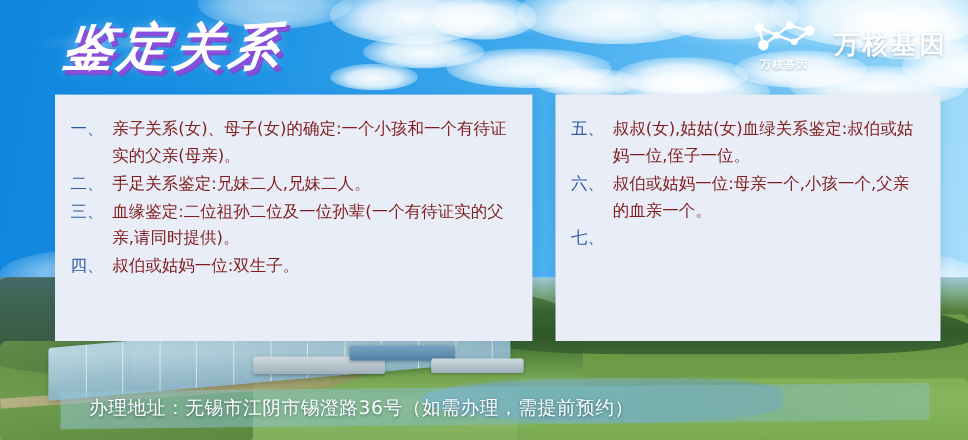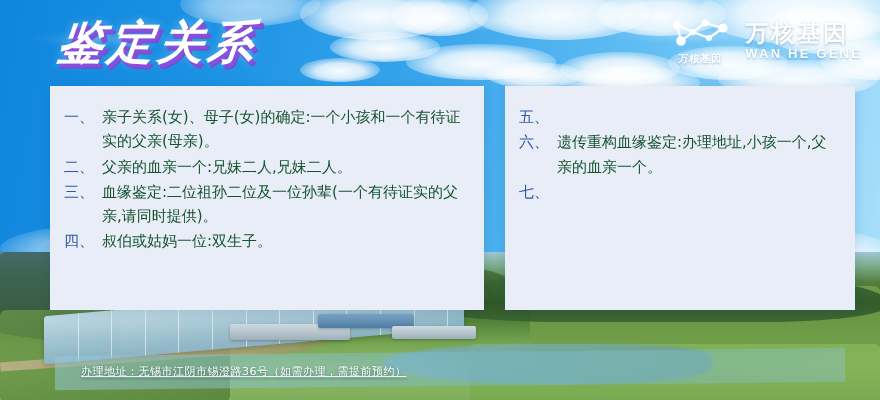--- a/index.html
+++ b/index.html
@@ -169,41 +169,40 @@
     font-family:"DejaVu Sans","Liberation Sans",sans-serif;
   }
   .item-num {
     flex:0 0 auto;
     width:38px;
     color:#2e5aa0;
     white-space:nowrap;
   }
   .item-text {
     flex:1 1 auto;
-    color:#14532d;
+    color:#7f1d1d;
     word-break:break-all;
   }
 
   
   .address {
     position:absolute; left:55px; top:352px; width:790px; height:34px;
     background:linear-gradient(90deg,rgba(150,200,215,.52),rgba(120,185,205,.46) 55%,rgba(140,195,210,.40));
     display:flex; align-items:center;
     padding-left:26px;
     transform:skewY(-.6deg);
   }
   .address span {
     font-family:"DejaVu Sans","Liberation Sans",sans-serif;
-    font-size:11px;
+    font-size:17px;
     color:#ffffff;
     letter-spacing:.5px;
     text-shadow:0 1px 3px rgba(0,40,70,.55);
     white-space:nowrap;
     transform:skewY(.6deg);
-    text-decoration:underline;
   }
 </style>
 </head>
 <body>
 
 <div class="poster">
 
   <div class="sky">
     <div class="cloud" style="left:300px; top:-12px;  width:150px; height:52px;"></div>
     <div class="cloud" style="left:392px; top:-4px;   width:96px;  height:40px;"></div>
@@ -279,52 +278,52 @@
           <circle cx="38" cy="7" r="3.6"></circle>
           <circle cx="56" cy="12" r="4.6"></circle>
           <circle cx="42" cy="22" r="3.0"></circle>
           <circle cx="14" cy="25" r="4.8"></circle>
         </g>
       </svg>
       <div class="logo-mark-text">万核基因</div>
     </div>
     <div class="logo-words">
       <div class="logo-cn">万核基因</div>
-      <div class="logo-en">WAN HE GENE</div>
     </div>
   </div>
 
   <div class="panels">
 
     <div class="panel panel-left">
       <div class="item">
         <span class="item-num">一、</span>
         <span class="item-text">亲子关系(女)、母子(女)的确定:一个小孩和一个有待证实的父亲(母亲)。</span>
       </div>
       <div class="item">
         <span class="item-num">二、</span>
-        <span class="item-text">父亲的血亲一个:兄妹二人,兄妹二人。</span>
+        <span class="item-text">手足关系鉴定:兄妹二人,兄妹二人。</span>
       </div>
       <div class="item">
         <span class="item-num">三、</span>
         <span class="item-text">血缘鉴定:二位祖孙二位及一位孙辈(一个有待证实的父亲,请同时提供)。</span>
       </div>
       <div class="item">
         <span class="item-num">四、</span>
         <span class="item-text">叔伯或姑妈一位:双生子。</span>
       </div>
     </div>
 
     <div class="panel panel-right">
       <div class="item">
         <span class="item-num">五、</span>
+        <span class="item-text">叔叔(女),姑姑(女)血绿关系鉴定:叔伯或姑妈一位,侄子一位。</span>
       </div>
       <div class="item">
         <span class="item-num">六、</span>
-        <span class="item-text">遗传重构血缘鉴定:办理地址,小孩一个,父亲的血亲一个。</span>
+        <span class="item-text">叔伯或姑妈一位:母亲一个,小孩一个,父亲的血亲一个。</span>
       </div>
       <div class="item">
         <span class="item-num">七、</span>
       </div>
     </div>
 
   </div>
 
   <div class="address">
     <span>办理地址：无锡市江阴市锡澄路36号（如需办理，需提前预约）</span>

